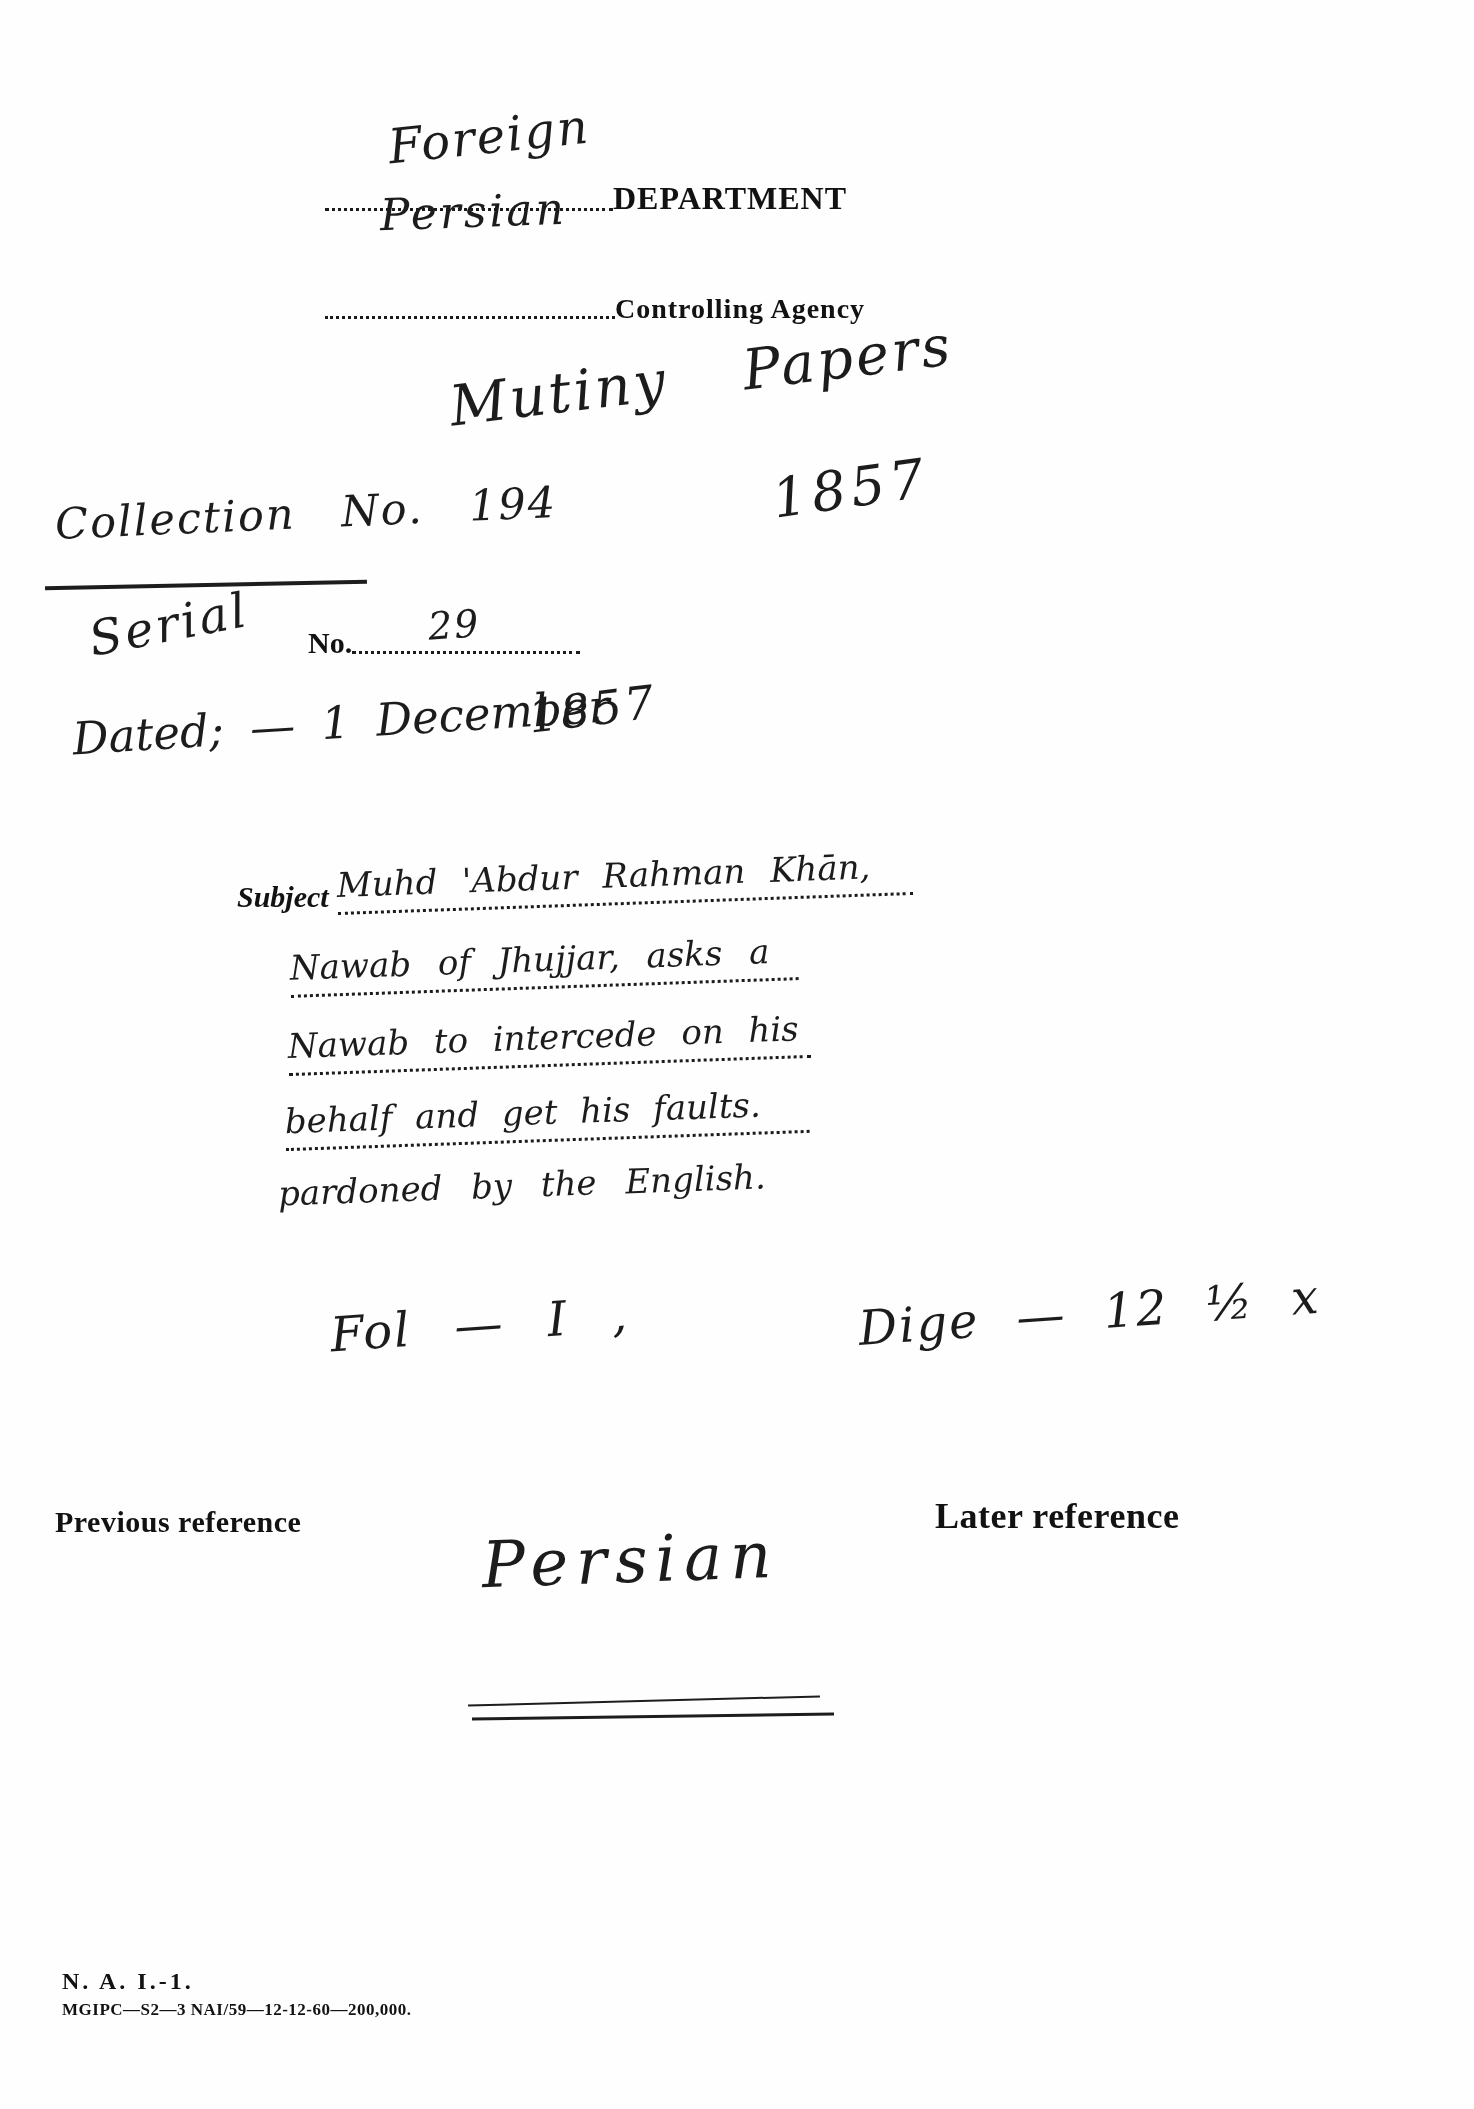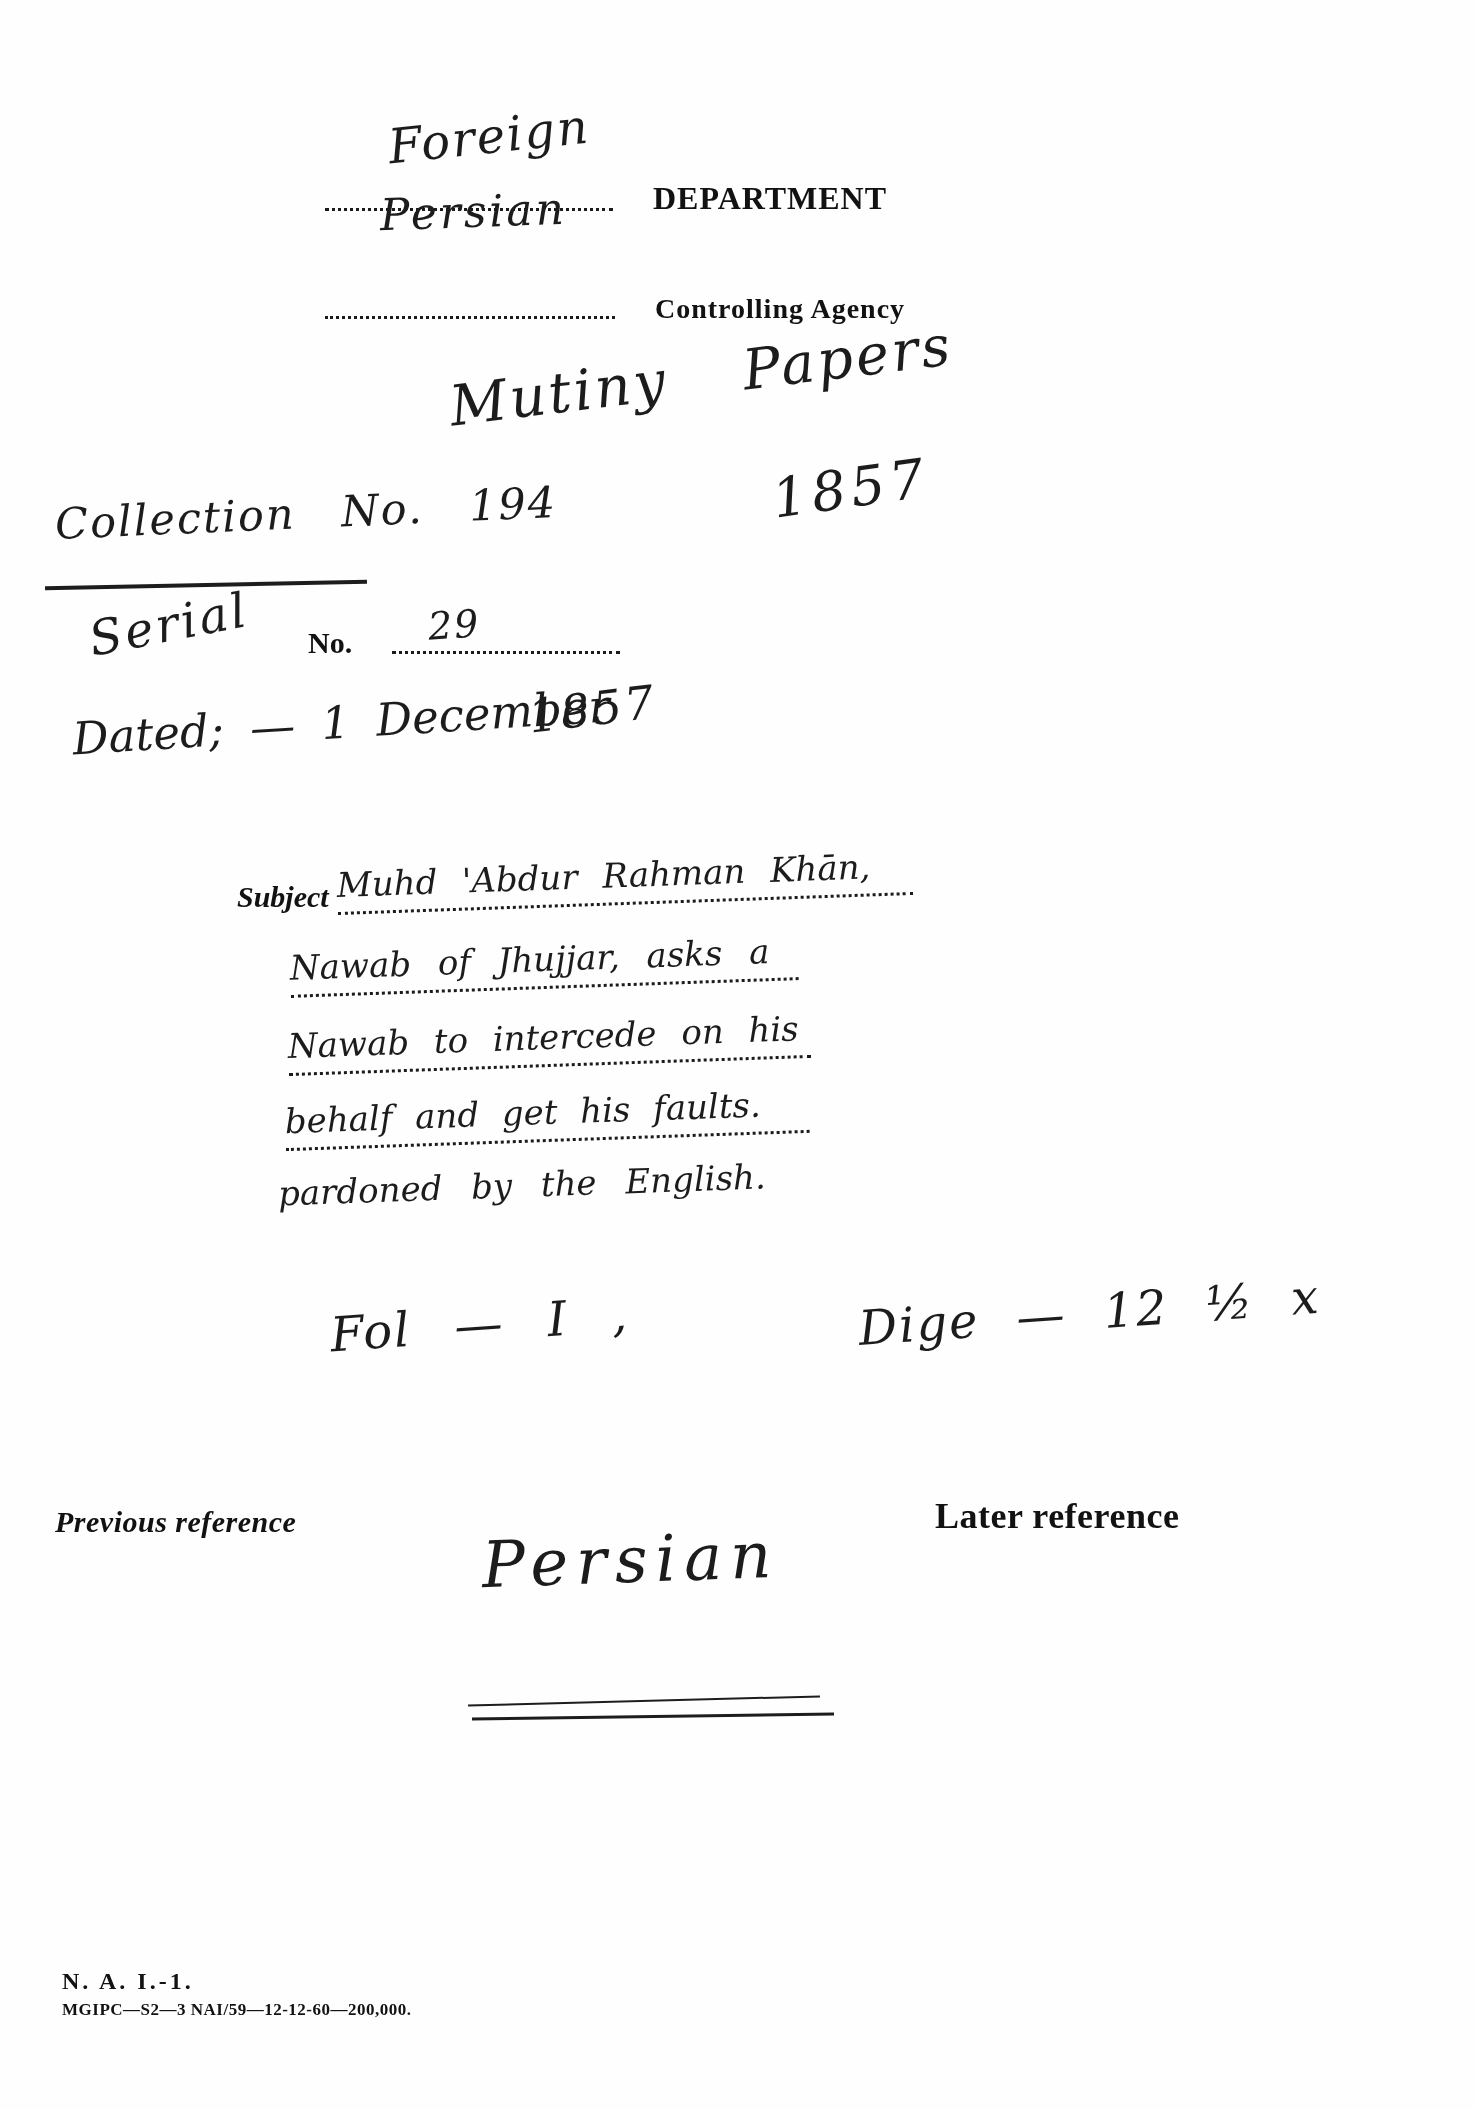--- a/index.html
+++ b/index.html
@@ -7,21 +7,21 @@
     position:relative;width:1474px;height:2109px;margin:0 auto;
     background:#fefefe;overflow:hidden;
     font-family:"Liberation Serif",serif;color:#141414;
   }
   .printed{font-family:"Liberation Serif",serif;font-weight:bold;color:#121212;white-space:nowrap;}
   .hw{
     font-family:"DejaVu Serif",serif;font-style:italic;color:#1c1c1c;
     white-space:nowrap;line-height:1;
   }
   .abs{position:absolute;}
-  .formrow{position:absolute;display:flex;align-items:flex-end;gap:40px;}
+  .formrow{position:absolute;display:flex;align-items:flex-end;}
   .dots-seg{display:inline-block;border-bottom:3px dotted #1b1b1b;margin-bottom:6px;}
   .dotline{border-bottom:3px dotted #1b1b1b;}
   .rule{position:absolute;border-top:2px solid #1d1d1d;}
 </style>
 </head>
 <body>
 
 <div class="page">
 
   <div class="formrow" style="left:325px;top:180px;">
@@ -57,21 +57,21 @@
   <div class="abs printed" style="left:237px;top:880px;font-size:30px;font-style:italic;">Subject</div>
   <div class="abs hw dotline" style="left:337px;top:858px;width:575px;font-size:34px;word-spacing:14px;padding-bottom:10px;transform:rotate(-2deg);">Muhd 'Abdur Rahman Khān,</div>
   <div class="abs hw dotline" style="left:290px;top:942px;width:508px;font-size:34px;word-spacing:16px;padding-bottom:10px;transform:rotate(-2deg);">Nawab of Jhujjar, asks a</div>
   <div class="abs hw dotline" style="left:288px;top:1020px;width:522px;font-size:34px;word-spacing:14px;padding-bottom:10px;transform:rotate(-2deg);">Nawab to intercede on his</div>
   <div class="abs hw dotline" style="left:285px;top:1095px;width:524px;font-size:34px;word-spacing:12px;padding-bottom:10px;transform:rotate(-2deg);">behalf and get his faults.</div>
   <div class="abs hw" style="left:278px;top:1168px;font-size:34px;word-spacing:18px;transform:rotate(-2deg);">pardoned by the English.</div>
 
   <div class="abs hw" style="left:330px;top:1300px;font-size:48px;letter-spacing:2px;word-spacing:26px;transform:rotate(-4deg);">Fol — I ,</div>
   <div class="abs hw" style="left:858px;top:1288px;font-size:48px;letter-spacing:2px;word-spacing:20px;transform:rotate(-4deg);">Dige — 12 ½ x</div>
 
-  <div class="abs printed" style="left:55px;top:1505px;font-size:30px;letter-spacing:0.5px;font-style:italic;">Previous reference</div>
+  <div class="abs printed" style="left:55px;top:1505px;font-size:30px;letter-spacing:0.5px;">Previous reference</div>
   <div class="abs printed" style="left:935px;top:1495px;font-size:36px;letter-spacing:0.5px;">Later reference</div>
 
   <div class="abs hw" style="left:482px;top:1528px;font-size:64px;letter-spacing:8px;transform:rotate(-2deg);">Persian</div>
   <div class="rule" style="left:468px;top:1700px;width:352px;transform:rotate(-1.5deg);"></div>
   <div class="rule" style="left:472px;top:1715px;width:362px;border-top-width:3px;transform:rotate(-0.8deg);"></div>
 
   <div class="abs printed" style="left:62px;top:1968px;font-size:24px;letter-spacing:3px;">N. A. I.-1.</div>
   <div class="abs printed" style="left:62px;top:2000px;font-size:17px;letter-spacing:0.5px;">MGIPC—S2—3 NAI/59—12-12-60—200,000.</div>
 
 </div>

